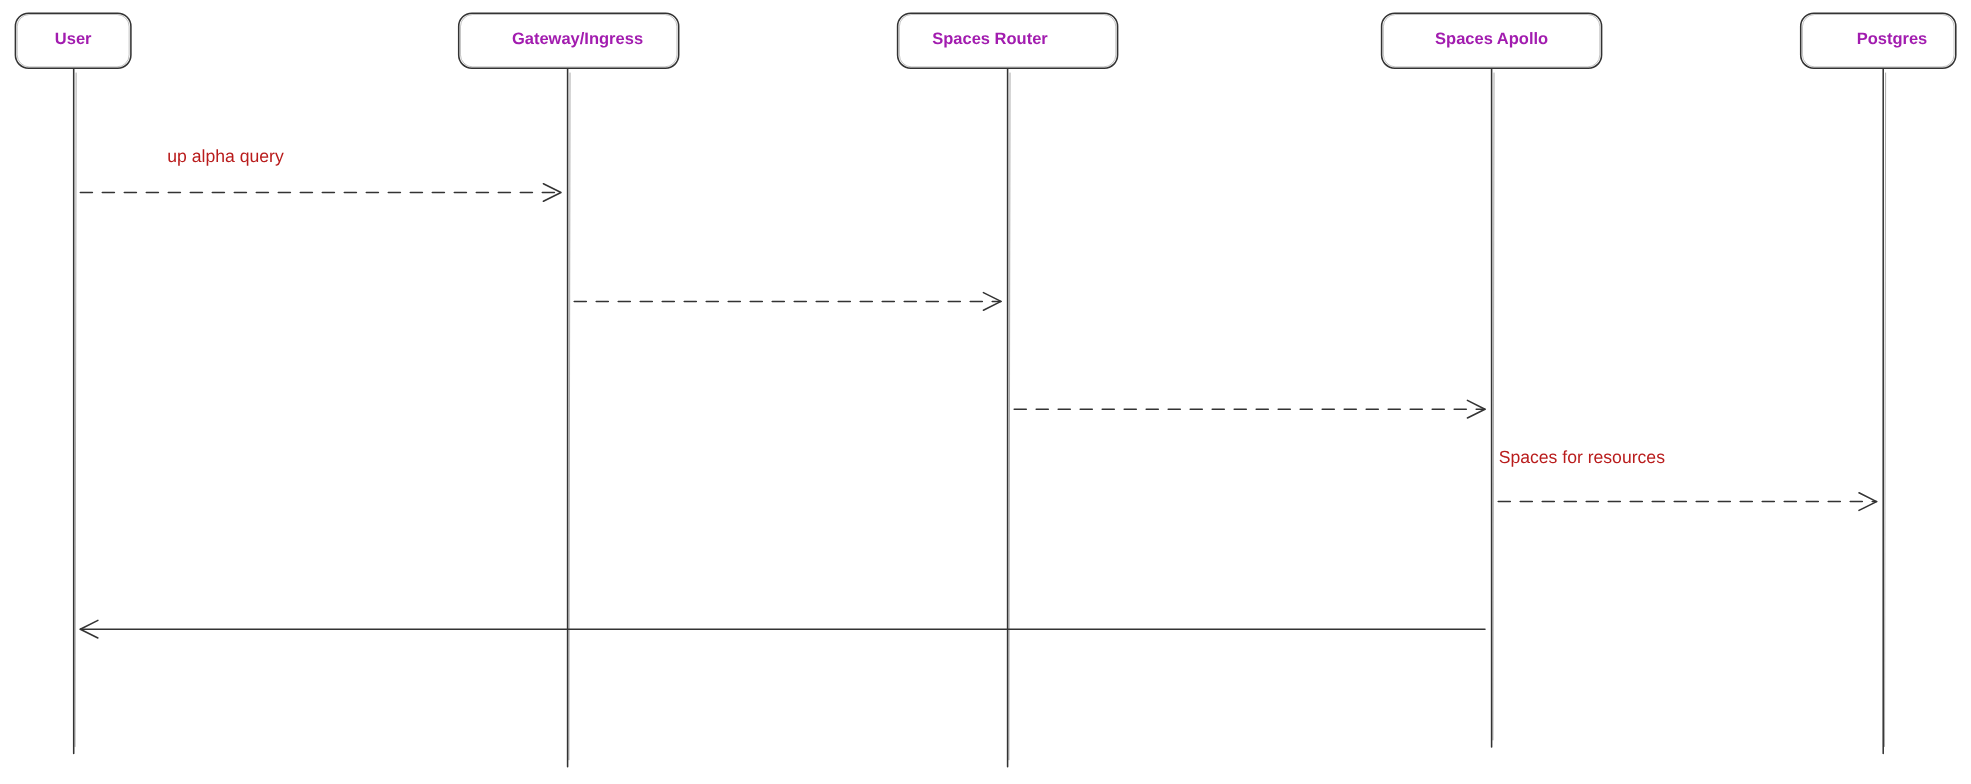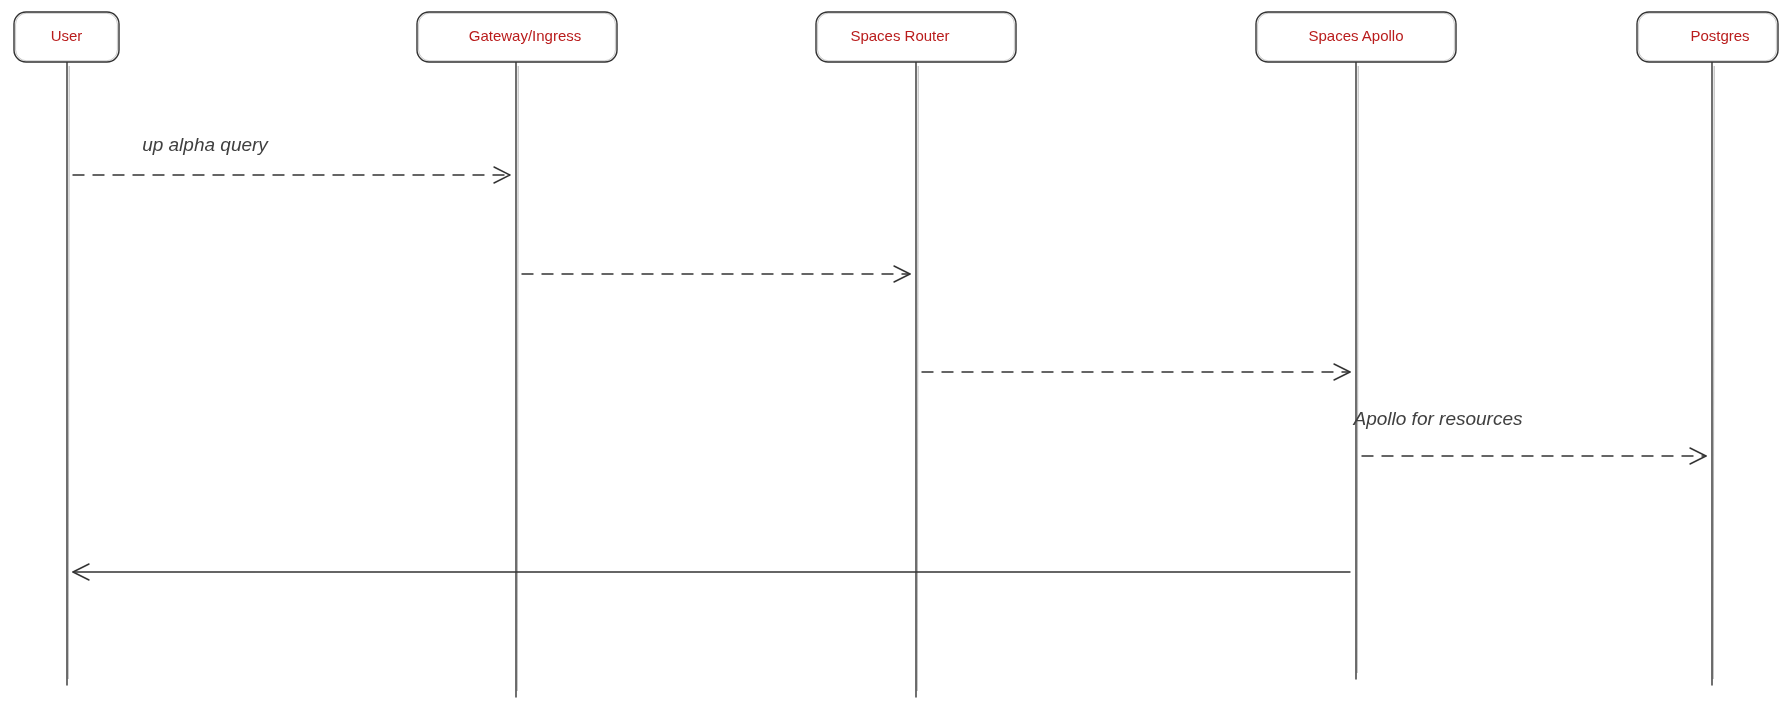--- a/index.html
+++ b/index.html
@@ -20,32 +20,32 @@
   #diagram-svg {
     position: absolute;
     left: 0;
     top: 0;
   }
   .actor-label {
     position: absolute;
     text-align: center;
     font-family: "Liberation Sans", sans-serif;
     font-size: 15px;
-    color: #b91c1c;
+    color: #a21caf;
     white-space: nowrap;
     pointer-events: none;
+    font-weight: bold;
   }
   .msg-label {
     position: absolute;
     font-family: "Liberation Sans", sans-serif;
-    font-size: 19px;
-    color: #404040;
+    font-size: 16px;
+    color: #b91c1c;
     white-space: nowrap;
     pointer-events: none;
-    font-style: italic;
   }
 </style>
 </head>
 <body>
 
 <div id="canvas">
   <svg id="diagram-svg" width="1792" height="713" viewBox="0 0 1792 713">
     <g id="lifelines">
         <line x1="67" y1="62" x2="67" y2="685" stroke="#333333" stroke-width="1.4" stroke-linecap="round"></line>
         <line x1="69.2" y1="66" x2="68.2" y2="679" stroke="#333333" stroke-width="0.7" opacity="0.55"></line>
@@ -85,15 +85,15 @@
   </svg>
   <div id="actor-labels">
       <div class="actor-label" style="left: 14px; top: 27px; width: 105px;">User</div>
       <div class="actor-label" style="left: 417px; top: 27px; width: 216px;">Gateway/Ingress</div>
       <div class="actor-label" style="left: 816px; top: 27px; width: 168px;">Spaces Router</div>
       <div class="actor-label" style="left: 1256px; top: 27px; width: 200px;">Spaces Apollo</div>
       <div class="actor-label" style="left: 1637px; top: 27px; width: 166px;">Postgres</div>
     </div>
   <div id="message-labels">
       <div class="msg-label" style="left: 205px; top: 134px; transform: translateX(-50%);">up alpha query</div>
-      <div class="msg-label" style="left: 1438px; top: 408px; transform: translateX(-50%);">Apollo for resources</div>
+      <div class="msg-label" style="left: 1438px; top: 408px; transform: translateX(-50%);">Spaces for resources</div>
     </div>
 </div>
 
 </body></html>

